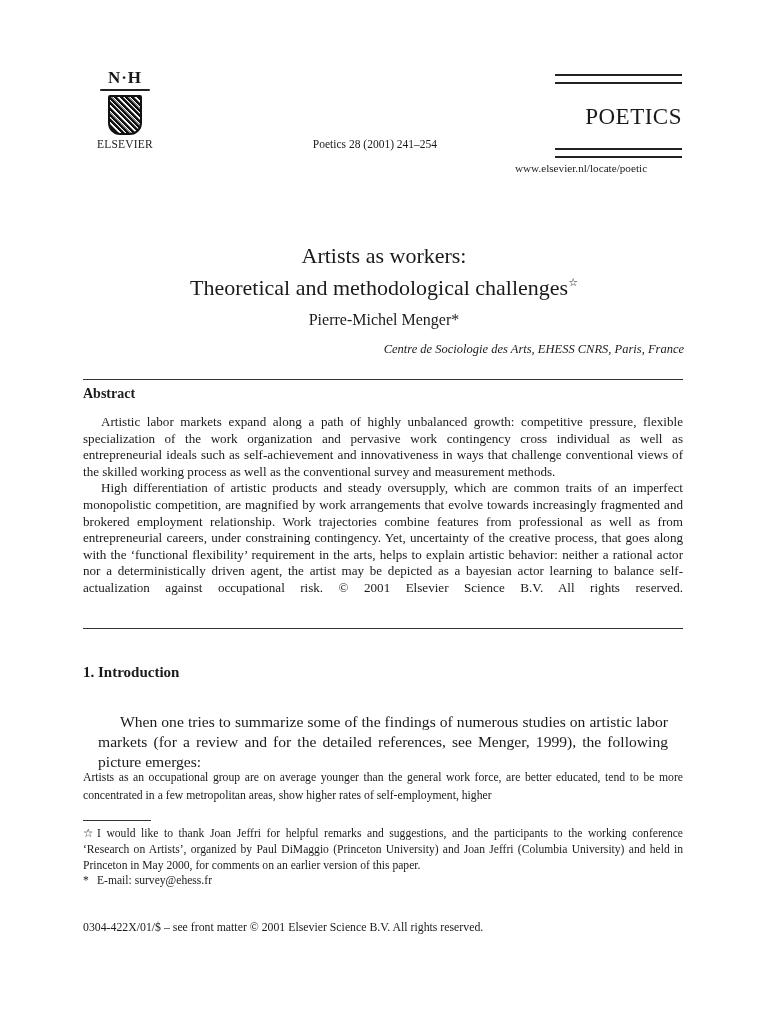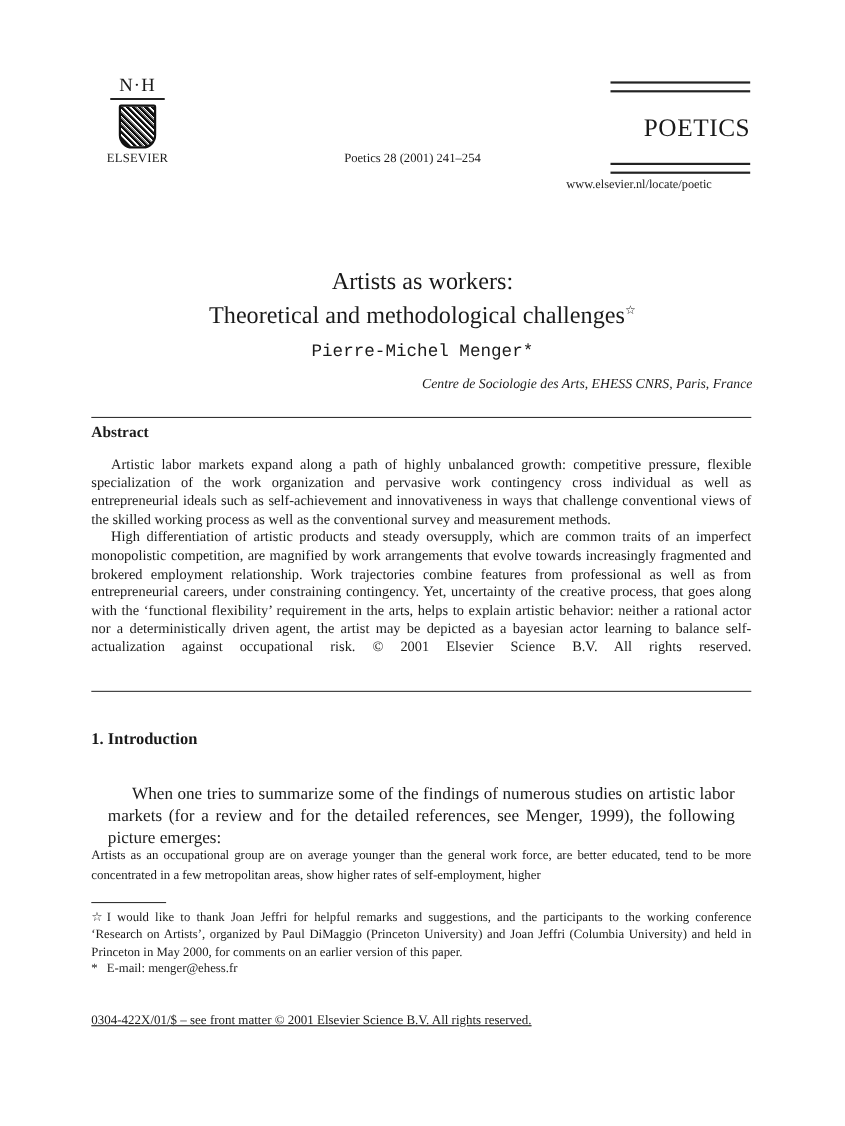--- a/index.html
+++ b/index.html
@@ -1,39 +1,39 @@
 <!DOCTYPE html>
 <html><head>
   <meta charset="utf-8">
   <style>
     html, body { margin: 0; padding: 0; background: #ffffff; }
     body { width: 768px; height: 1024px; position: relative; overflow: hidden; color: #1a1a1a; font-family: "Liberation Serif", "DejaVu Serif", serif; }
     .abs { position: absolute; }
 
     
     .logo { left: 80px; top: 70px; width: 90px; text-align: center; }
-    .logo .nh { font-size: 17px; font-weight: normal; letter-spacing: 1px; line-height: 16px; }
+    .logo .nh { font-size: 17px; font-weight: bold; letter-spacing: 1px; line-height: 16px; }
     .logo .swirl { width: 58px; height: 8px; margin: 0 auto; position: relative; }
     .logo .swirl:before { content: ""; position: absolute; left: 4px; right: 4px; top: 3px; height: 2px; background: #222; border-radius: 2px; }
     .logo .shield { width: 30px; height: 36px; margin: 1px auto 0; background:
       repeating-linear-gradient(45deg, #111 0 2px, #888 2px 3px, #fff 3px 4px);
       border: 2px solid #111; border-radius: 2px 2px 12px 12px; }
     .logo .elsevier { font-size: 11.5px; font-weight: normal; margin-top: 3px; letter-spacing: 0.2px; text-align: center; }
 
     .citation { left: 260px; top: 138px; width: 230px; text-align: center; font-size: 11.5px; }
 
     .journal-box { left: 555px; top: 74px; width: 127px; }
     .dbl-rule { height: 6px; border-top: 2px solid #222; border-bottom: 2px solid #222; }
     .journal-name { font-size: 23px; letter-spacing: 0.5px; text-align: right; margin: 20px 0 18px; line-height: 26px; }
     .journal-url { left: 480px; top: 162px; width: 202px; text-align: center; font-size: 11.2px; }
 
     
     .title { left: 84px; top: 243px; width: 600px; text-align: center; font-size: 22px; line-height: 26px; }
     .title sup { font-size: 11px; vertical-align: 9px; }
-    .author { left: 84px; top: 311px; width: 600px; text-align: center; font-size: 16px; font-family: Liberation Mono, monospace; }
+    .author { left: 84px; top: 311px; width: 600px; text-align: center; font-size: 16px; }
     .affil { left: 84px; top: 342px; width: 600px; text-align: right; font-size: 12.5px; font-style: italic; }
 
     .rule { left: 83px; width: 600px; height: 0; border-top: 1.5px solid #333; }
 
     
     .abstract-head { left: 83px; top: 386px; font-size: 14px; font-weight: bold; }
     .abstract { left: 83px; top: 414px; width: 600px; font-size: 13.1px; line-height: 16.6px; text-align: justify; }
     .abstract p { margin: 0; text-indent: 18px; }
     .abstract p.copy { text-align-last: justify; }
 
@@ -44,21 +44,21 @@
     .quote { left: 83px; top: 769px; width: 600px; font-size: 11.7px; line-height: 18px; text-align: justify; }
     .quote p { margin: 0; }
 
     
     .fn-rule { left: 83px; top: 820px; width: 68px; border-top: 1px solid #333; }
     .footnotes { left: 83px; top: 826px; width: 600px; font-size: 11.6px; line-height: 15.8px; text-align: justify; }
     .footnotes p { margin: 0; }
     .footnotes .mark { display: inline-block; width: 14px; }
 
     .front-matter { left: 83px; top: 920px; width: 600px; font-size: 11.8px; line-height: 15.8px; }
-    .front-matter p { margin: 0; text-decoration: underline; }
+    .front-matter p { margin: 0; }
   </style>
 </head>
 <body>
 
 <div class="abs logo">
   <div class="nh">N·H</div>
   <div class="swirl"></div>
   <div class="shield"></div>
   <div class="elsevier">ELSEVIER</div>
 </div>
@@ -93,18 +93,18 @@
 <div class="abs intro">
   <p>When one tries to summarize some of the findings of numerous studies on artistic labor markets (for a review and for the detailed references, see Menger, 1999), the following picture emerges:</p>
 </div>
 <div class="abs quote">
   <p>Artists as an occupational group are on average younger than the general work force, are better educated, tend to be more concentrated in a few metropolitan areas, show higher rates of self-employment, higher</p>
 </div>
 
 <div class="abs fn-rule"></div>
 <div class="abs footnotes">
   <p><span class="mark">☆</span><span>I would like to thank Joan Jeffri for helpful remarks and suggestions, and the participants to the working conference ‘Research on Artists’, organized by Paul DiMaggio (Princeton University) and Joan Jeffri (Columbia University) and held in Princeton in May 2000, for comments on an earlier version of this paper.</span></p>
-  <p><span class="mark">*</span><span>E-mail: menger@ehess.fr</span></p>
+  <p><span class="mark">*</span><span>E-mail: survey@ehess.fr</span></p>
 </div>
 
 <div class="abs front-matter">
   <p>0304-422X/01/$ – see front matter © 2001 Elsevier Science B.V. All rights reserved.</p>
 </div>
 
 </body></html>

